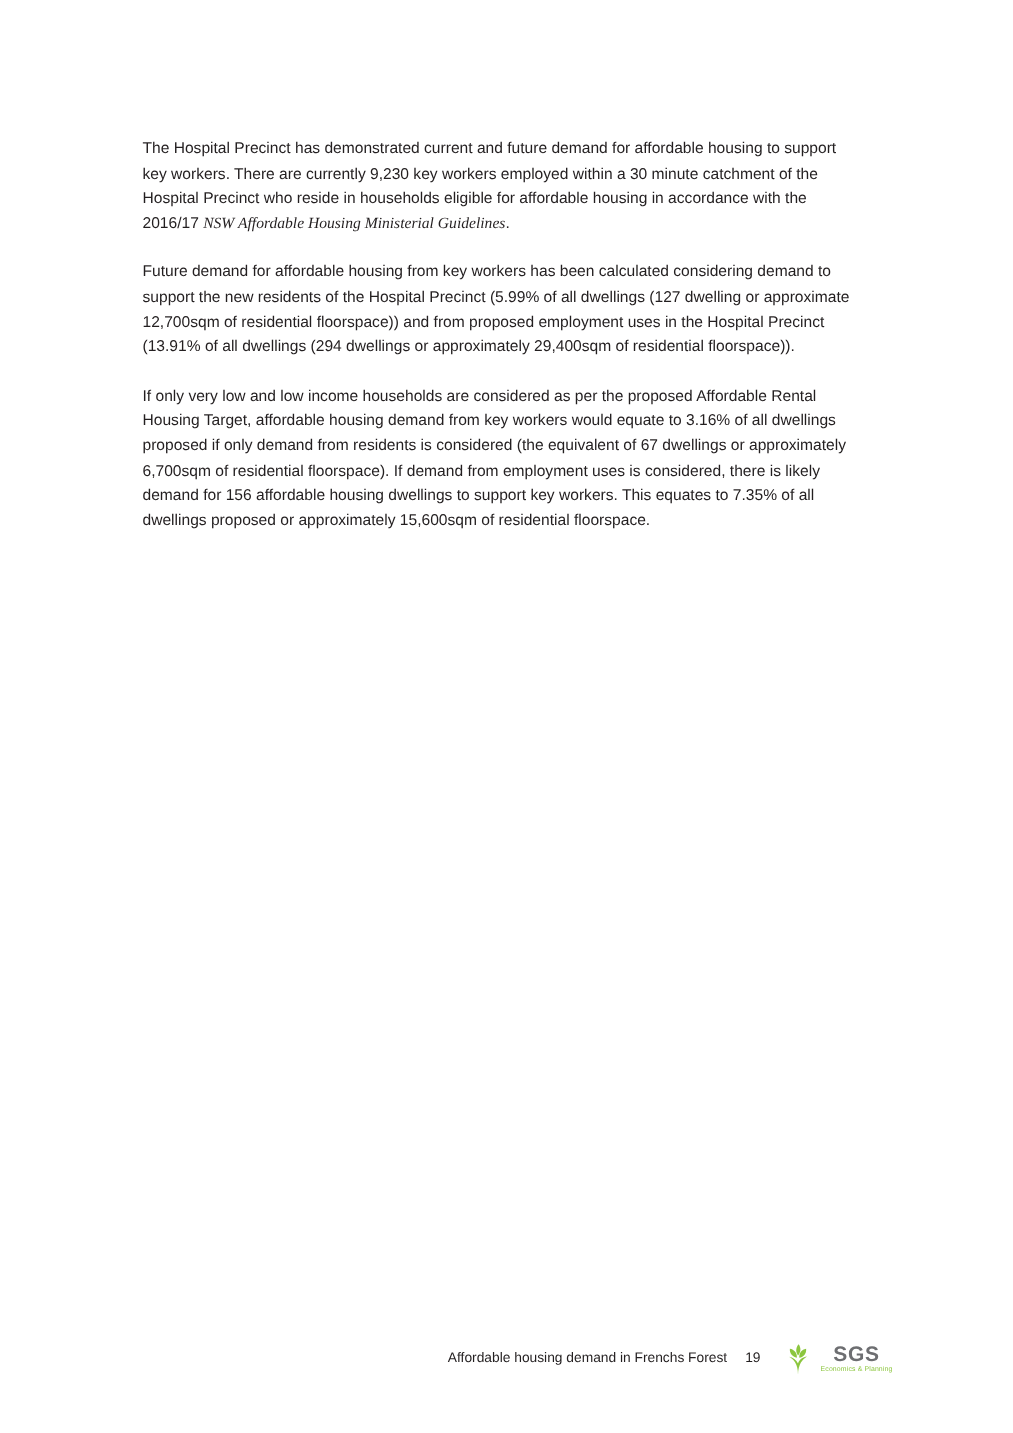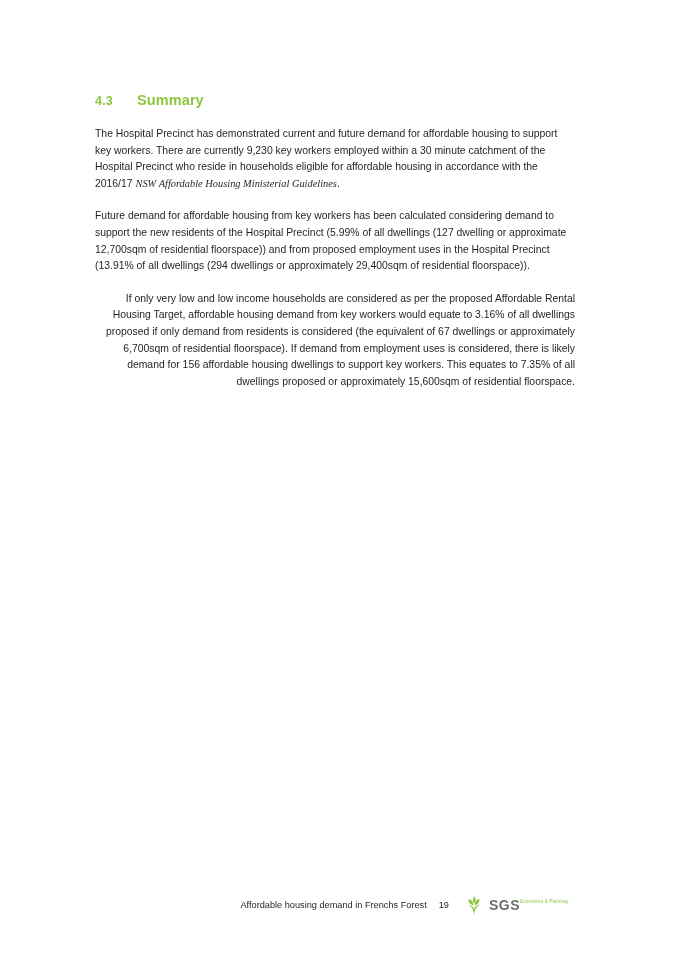--- a/index.html
+++ b/index.html
@@ -47,36 +47,35 @@
   }
   p.body-text {
     font-size: 10.4px;
     line-height: 16.6px;
     margin: 0 0 16px 0;
     color: #231f20;
     text-align: left;
   }
   p.body-text:last-child {
     margin-bottom: 0;
-    text-align: right;
   }
   .it {
     font-style: italic;
     font-family: Liberation Serif, serif;
   }
   .footer {
     position: absolute;
     left: 0;
     right: 0;
     bottom: 38px;
     height: 34px;
   }
   .footer-inner {
     position: absolute;
-    right: 107px;
+    right: 80px;
     bottom: 0;
     display: flex;
     align-items: center;
     gap: 8px;
     text-align: center;
   }
   .footer-text {
     font-size: 9.2px;
     color: #231f20;
   }
@@ -93,21 +92,21 @@
   }
   .logo-mark {
     width: 22px;
     height: 24px;
     position: relative;
     flex: 0 0 22px;
   }
   .logo-mark svg { display: block; }
   .logo-text {
     display: flex;
-    flex-direction: row;
+    flex-direction: column;
     justify-content: center;
     line-height: 1;
   }
   .logo-sgs {
     font-size: 14px;
     font-weight: bold;
     color: #6d6e71;
     letter-spacing: 0.5px;
   }
   .logo-tagline {
@@ -117,24 +116,20 @@
     margin-top: 2px;
   }
 </style>
 </head>
 <body>
 
 <div class="page">
 
   <div class="content">
 
-    <div class="section-heading">
-      <span class="section-number">4.3</span>
-      <span class="section-title">Summary</span>
-    </div>
 
     <p class="body-text"><span>The Hospital Precinct has demonstrated current and future demand for affordable housing to support key workers. There are currently 9,230 key workers employed within a 30 minute catchment of the Hospital Precinct who reside in households eligible for affordable housing in accordance with the 2016/17 </span><span class="it">NSW Affordable Housing Ministerial Guidelines</span><span>.</span></p>
 
     <p class="body-text"><span>Future demand for affordable housing from key workers has been calculated considering demand to support the new residents of the Hospital Precinct (5.99% of all dwellings (127 dwelling or approximate 12,700sqm of residential floorspace)) and from proposed employment uses in the Hospital Precinct (13.91% of all dwellings (294 dwellings or approximately 29,400sqm of residential floorspace)).</span></p>
 
     <p class="body-text"><span>If only very low and low income households are considered as per the proposed Affordable Rental Housing Target, affordable housing demand from key workers would equate to 3.16% of all dwellings proposed if only demand from residents is considered (the equivalent of 67 dwellings or approximately 6,700sqm of residential floorspace). If demand from employment uses is considered, there is likely demand for 156 affordable housing dwellings to support key workers. This equates to 7.35% of all dwellings proposed or approximately 15,600sqm of residential floorspace.</span></p>
 
   </div>
 
   <div class="footer">

